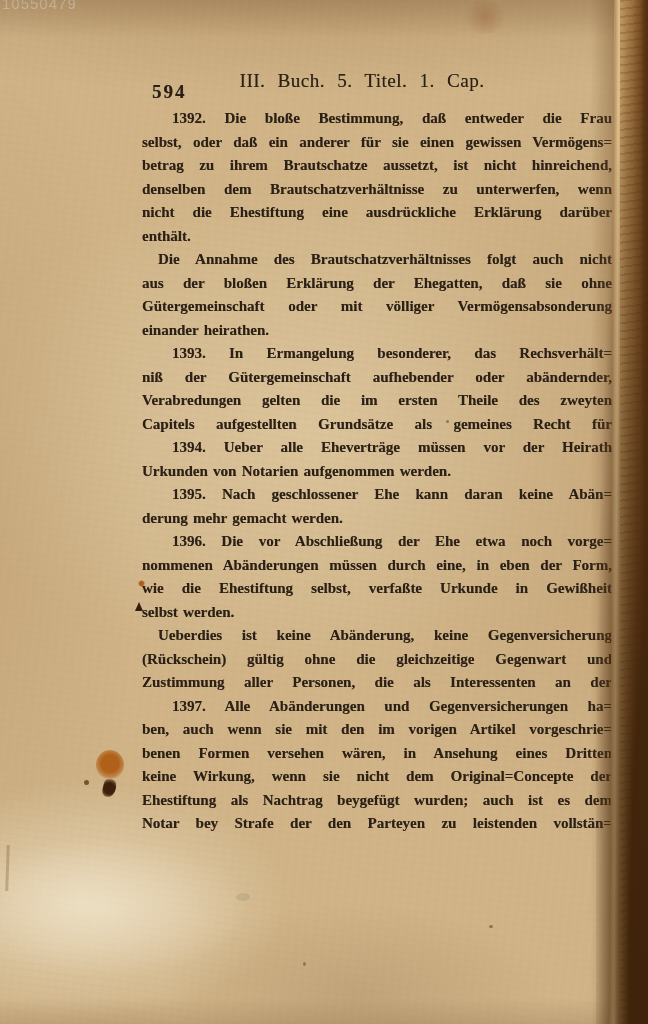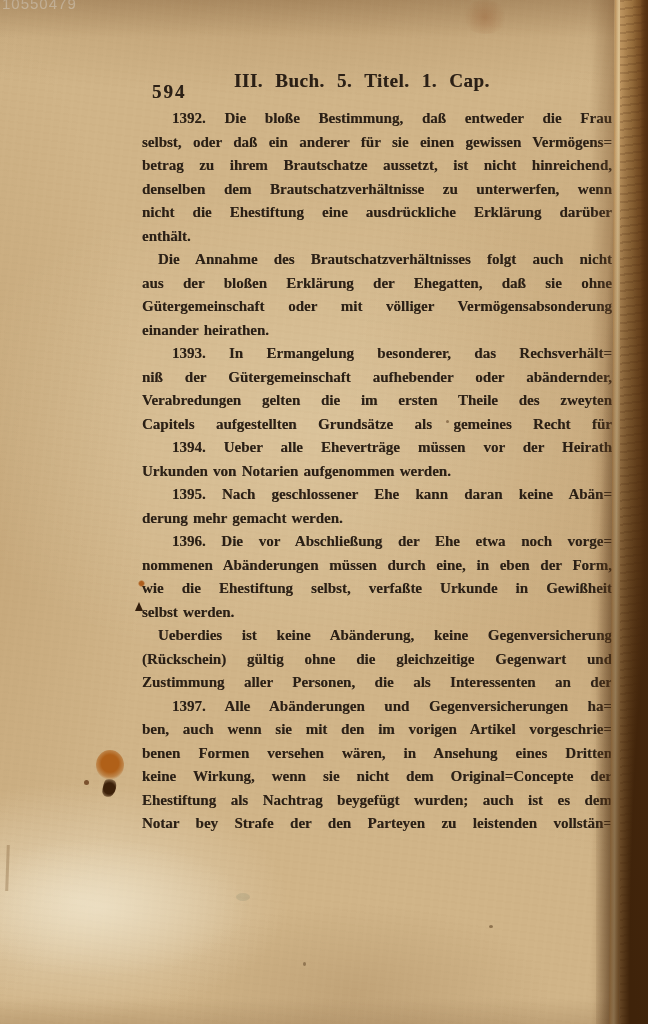--- a/index.html
+++ b/index.html
@@ -34,21 +34,21 @@
   }
   
   .header{position:absolute;top:70px;left:142px;width:470px;height:26px;}
   .pagenum{
     position:absolute;left:10px;top:2px;
     font-size:19px;font-weight:700;color:var(--ink,#2b2016);
     letter-spacing:2px;text-shadow:.3px .3px .6px rgba(43,32,22,.45);margin-top:9px;
   }
   .title{
     position:absolute;left:0;right:30px;text-align:center;
-    font-size:19px;font-weight:700;color:var(--ink,#2b2016);
+    font-size:19px;font-weight:400;color:var(--ink,#2b2016);
     word-spacing:7px;letter-spacing:.5px;
     text-shadow:.3px .3px .6px rgba(43,32,22,.45);
   }
   
   .body-text{
     position:absolute;top:107px;left:142px;width:470px;
     font-size:15px;font-weight:700;color:var(--ink,#2b2016);
     line-height:23.5px;word-spacing:1.5px;
     text-shadow:.3px .3px .6px rgba(43,32,22,.4);
   }

